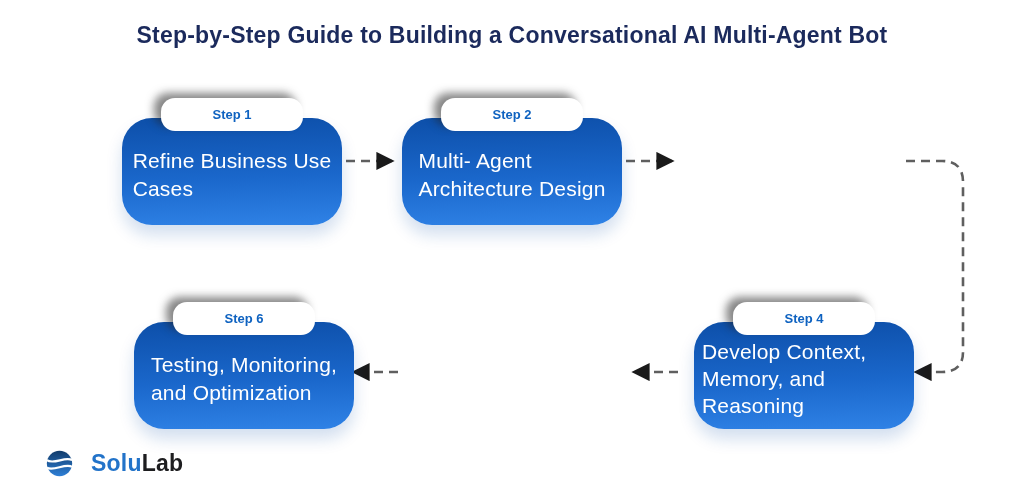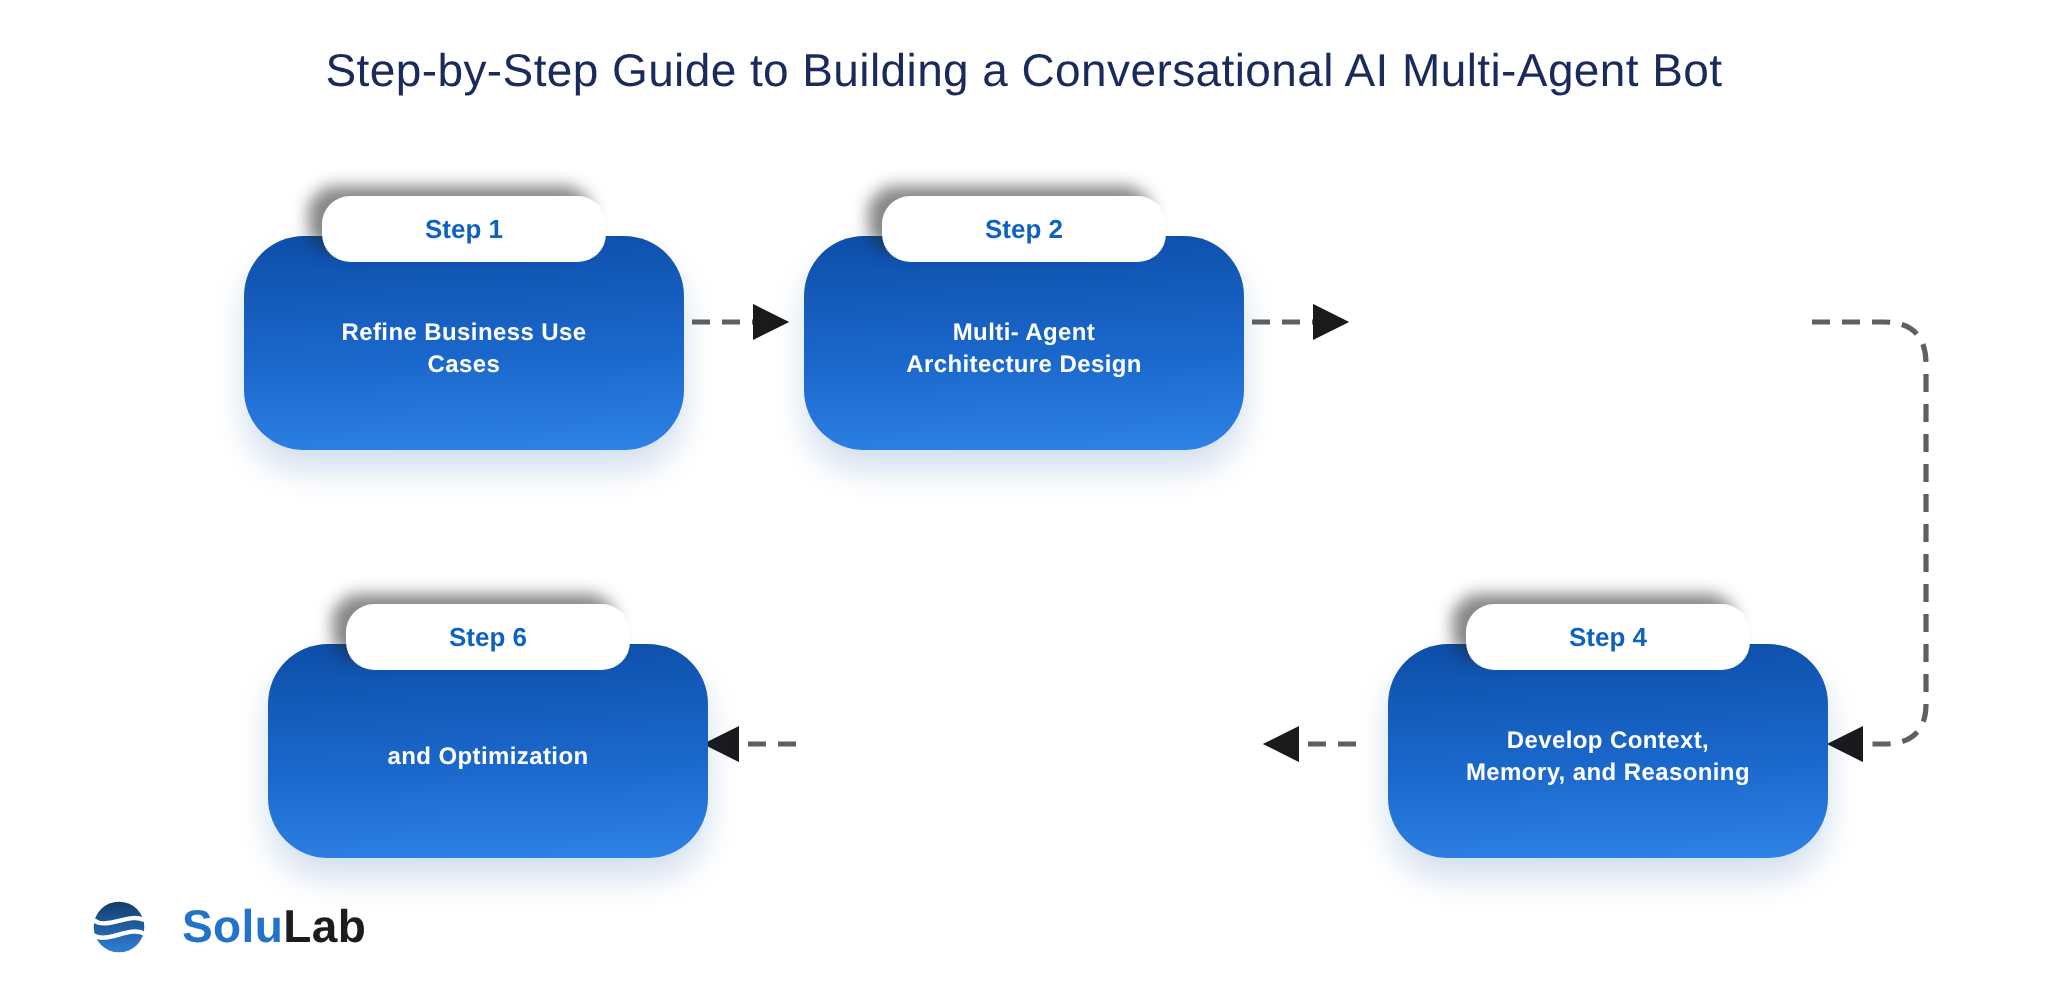--- a/index.html
+++ b/index.html
@@ -15,21 +15,21 @@
     background: #ffffff;
     overflow: hidden;
   }
   .page-title {
     position: absolute;
     top: 22px;
     left: 0;
     width: 100%;
     text-align: center;
     font-size: 23px;
-    font-weight: 400;
+    font-weight: 700;
     letter-spacing: 0.2px;
     color: #1b2a5c;
   }
   .step-box {
     position: absolute;
     width: 220px;
     height: 107px;
     border-radius: 30px;
     background: linear-gradient(178deg, #0d4fa9 0%, #1a67cb 55%, #2f82e6 100%);
     box-shadow: 0 10px 16px rgba(13, 79, 169, 0.18);
@@ -54,24 +54,24 @@
     box-shadow: -7px -5px 8px rgba(35, 35, 35, 0.55);
     display: flex;
     align-items: center;
     justify-content: center;
     font-size: 13px;
     font-weight: 700;
     color: #0e62c0;
   }
   .step-label {
     color: #ffffff;
-    font-size: 12px;
-    font-weight: 700;
+    font-size: 21px;
+    font-weight: 400;
     line-height: 1.3;
-    text-align: center;
+    text-align: left;
     padding: 6px 8px 0 8px;
     letter-spacing: 0.2px;
   }
   .connector-layer {
     position: absolute;
     top: 0;
     left: 0;
     width: 1024px;
     height: 494px;
     pointer-events: none;
@@ -127,20 +127,21 @@
     <div class="step-label">
       <div>Multi- Agent</div>
       <div>Architecture Design</div>
     </div>
   </div>
 
 
   <div class="step-box row2 col1">
     <div class="step-badge">Step 6</div>
     <div class="step-label">
+      <div>Testing, Monitoring,</div>
       <div>and Optimization</div>
     </div>
   </div>
 
 
   <div class="step-box row2 col3">
     <div class="step-badge">Step 4</div>
     <div class="step-label">
       <div>Develop Context,</div>
       <div>Memory, and Reasoning</div>

